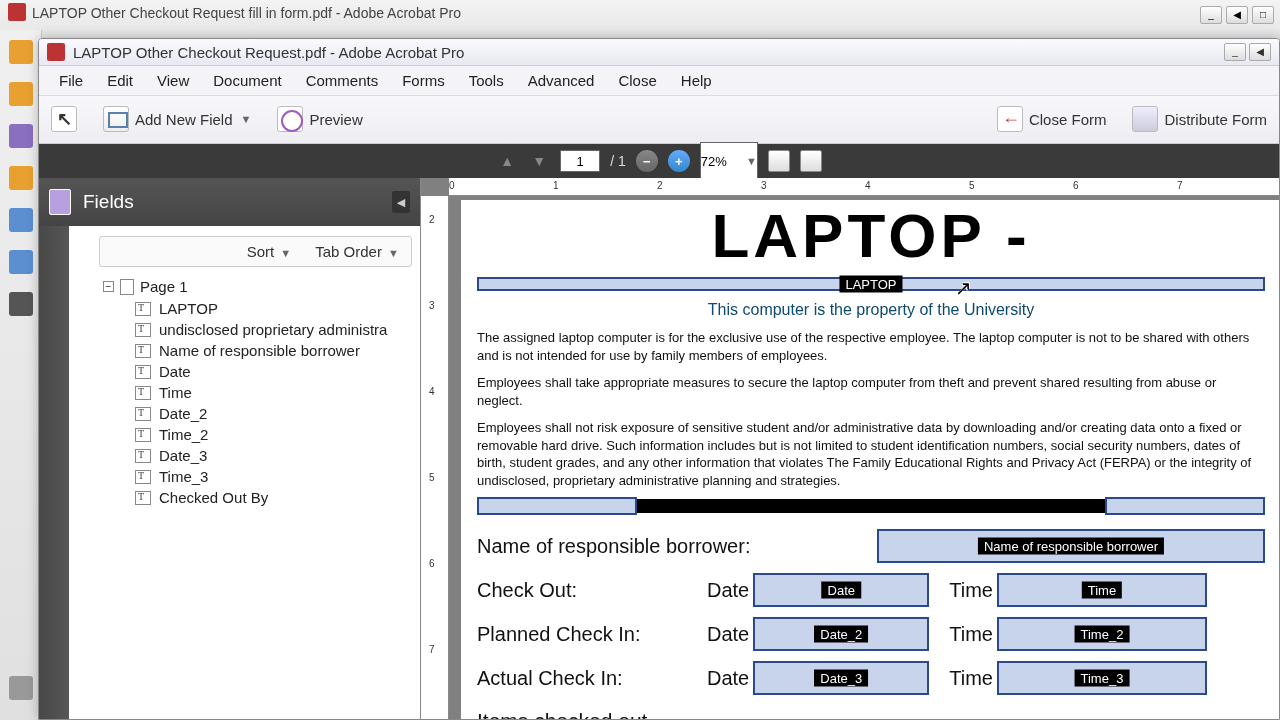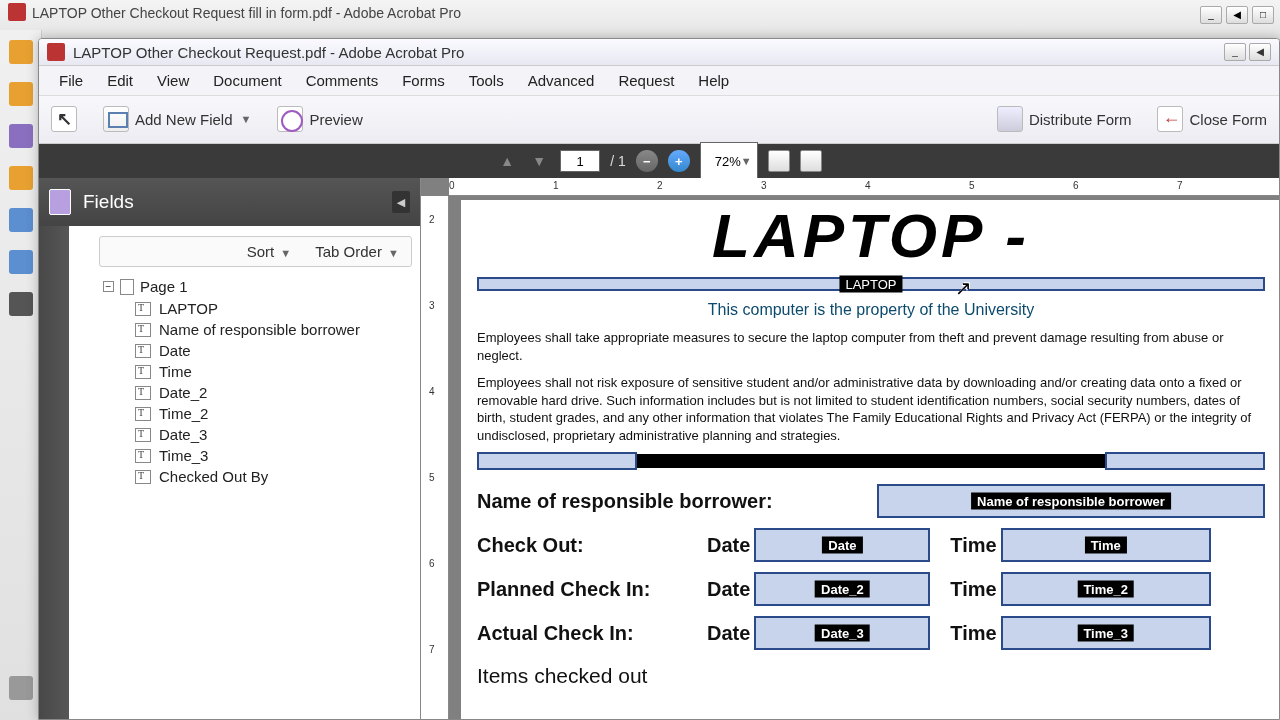--- a/index.html
+++ b/index.html
@@ -42,21 +42,21 @@
 .dist-icon { background: linear-gradient(#eef,#ccd); }
 .close-icon::after { content: "←"; position: absolute; left: 4px; top: 0; font-size: 18px; color: #c04040; font-weight: bold; }
 .dropdown-arrow { color: #666; font-size: 11px; margin-left: 2px; }
 
 .nav-bar { background: #3a3a3a; height: 34px; display: flex; align-items: center; justify-content: center; gap: 10px; }
 .nav-arrow { width: 22px; height: 22px; display: flex; align-items: center; justify-content: center; color: #888; font-size: 14px; }
 .page-input { width: 40px; height: 22px; background: #fff; border: 1px solid #666; text-align: center; font-size: 13px; }
 .page-total { color: #ddd; font-size: 14px; }
 .zoom-btn { width: 22px; height: 22px; border-radius: 50%; background: linear-gradient(#6af,#38c); color: #fff; display: flex; align-items: center; justify-content: center; font-size: 13px; font-weight: bold; }
 .zoom-out { background: linear-gradient(#888,#666); }
-.zoom-level { background: #fff; border: 1px solid #666; height: 38px; width: 58px; font-size: 13px; display: flex; align-items: center; padding: 0 14px; }
+.zoom-level { background: #fff; border: 1px solid #666; height: 38px; width: 58px; font-size: 13px; display: flex; align-items: center; padding: 0 0; }
 .nav-extra { width: 22px; height: 22px; background: linear-gradient(#fff,#ddd); border: 1px solid #888; border-radius: 2px; }
 
 .main-area { flex: 1; display: flex; overflow: hidden; }
 
 
 .fields-panel { width: 382px; background: linear-gradient(90deg,#484848,#565656 30px,#fff 30px); border-right: 1px solid #888; display: flex; flex-direction: column; }
 .fields-header { height: 48px; background: linear-gradient(#555,#444); display: flex; align-items: center; padding: 0 10px; gap: 12px; color: #fff; }
 .fields-icon { width: 22px; height: 26px; background: #b8a0e0; border-radius: 2px; border: 1px solid #fff; }
 .fields-title { font-size: 19px; font-weight: 500; }
 .collapse-btn { margin-left: auto; width: 18px; height: 22px; background: #333; color: #ccc; font-size: 11px; display: flex; align-items: center; justify-content: center; border-radius: 2px; }
@@ -75,34 +75,34 @@
 
 .doc-canvas { flex: 1; background: #808080; position: relative; overflow: hidden; }
 .ruler-h { position: absolute; top: 0; left: 28px; right: 0; height: 18px; background: #fff; border-bottom: 1px solid #888; font-size: 10px; color: #333; }
 .ruler-h .tick { position: absolute; top: 2px; }
 .ruler-v { position: absolute; top: 18px; left: 0; width: 28px; bottom: 0; background: #fff; border-right: 1px solid #888; font-size: 10px; color: #333; }
 .ruler-v .tick { position: absolute; left: 8px; }
 
 .page-wrap { position: absolute; left: 40px; top: 22px; right: 0; bottom: 0; overflow: hidden; }
 .page { background: #fff; width: 820px; margin: 0 auto; padding: 0 16px 20px 16px; min-height: 800px; }
 
-.big-title { font-family: Arial, sans-serif; font-size: 62px; font-weight: 900; font-style: italic; letter-spacing: 4px; text-align: center; margin-bottom: 6px; }
+.big-title { font-family: Arial, sans-serif; font-size: 62px; font-weight: 900; letter-spacing: 4px; text-align: center; margin-bottom: 6px; }
 
 .form-field-box { border: 2px solid #2a4a8a; background: #c8d4ec; position: relative; }
 .form-field-label { position: absolute; left: 50%; top: 50%; transform: translate(-50%,-50%); background: #000; color: #fff; font-size: 13px; padding: 1px 6px; white-space: nowrap; }
 
 .field-laptop { height: 14px; margin: 0 0 10px 0; }
 
 .prop-line { text-align: center; font-size: 16px; color: #0c4a6e; margin-bottom: 10px; }
 .para { font-size: 13px; color: #111; line-height: 1.35; margin-bottom: 10px; text-align: left; }
 
 .black-bar { height: 14px; background: #000; position: relative; margin-bottom: 16px; }
 .black-bar .ff { position: absolute; top: -2px; height: 18px; }
 
-.form-row { display: flex; align-items: center; margin-bottom: 10px; font-size: 20px; color: #111; font-weight: bold; }
+.form-row { display: flex; align-items: center; margin-bottom: 10px; font-size: 20px; color: #111; }
 .form-row .lbl { font-size: 20px; }
 .form-row .sub { font-size: 20px; margin-left: 20px; margin-right: 4px; }
 .ff-med { width: 176px; height: 34px; }
 .ff-wide { width: 388px; height: 34px; }
 
 .items-title { font-size: 21px; color: #111; margin-top: 14px; margin-bottom: 6px; }
 
 .cursor { position: absolute; width: 16px; height: 20px; pointer-events: none; }
 .cursor::before { content: "↖"; font-size: 20px; color: #000; text-shadow: 1px 1px 0 #fff, -1px -1px 0 #fff; position: absolute; transform: scaleX(-1); }
 </style>
@@ -145,45 +145,45 @@
 
   <div class="menubar">
     <div class="menu-item">File</div>
     <div class="menu-item">Edit</div>
     <div class="menu-item">View</div>
     <div class="menu-item">Document</div>
     <div class="menu-item">Comments</div>
     <div class="menu-item">Forms</div>
     <div class="menu-item">Tools</div>
     <div class="menu-item">Advanced</div>
-    <div class="menu-item">Request</div>
+    <div class="menu-item">Close</div>
     <div class="menu-item">Help</div>
   </div>
 
   <div class="toolbar">
     <div class="tool-btn">
       <div class="tool-icon pointer-icon"></div>
     </div>
     <div class="tool-btn">
       <div class="tool-icon newfield-icon"></div>
       <span>Add New Field</span>
       <span class="dropdown-arrow">▼</span>
     </div>
     <div class="tool-btn">
       <div class="tool-icon preview-icon"></div>
       <span>Preview</span>
     </div>
     <div class="spacer"></div>
     <div class="tool-btn">
+      <div class="tool-icon close-icon"></div>
+      <span>Close Form</span>
+    </div>
+    <div class="tool-btn">
       <div class="tool-icon dist-icon"></div>
       <span>Distribute Form</span>
-    </div>
-    <div class="tool-btn">
-      <div class="tool-icon close-icon"></div>
-      <span>Close Form</span>
     </div>
   </div>
 
   <div class="nav-bar">
     <div class="nav-arrow">▲</div>
     <div class="nav-arrow">▼</div>
     <input class="page-input" value="1" style="">
     <span class="page-total">/ 1</span>
     <div class="zoom-btn zoom-out">−</div>
     <div class="zoom-btn">+</div>
@@ -210,20 +210,24 @@
       <div class="tree">
         <div class="tree-page">
           <div class="tree-toggle">−</div>
           <div class="tree-page-icon"></div>
           <span>Page 1</span>
         </div>
         <div class="tree-items" id="tree-items">
             <div class="tree-item">
               <div class="field-icon"></div>
               <span>LAPTOP</span>
+            </div>
+            <div class="tree-item">
+              <div class="field-icon"></div>
+              <span>undisclosed proprietary administra</span>
             </div>
             <div class="tree-item">
               <div class="field-icon"></div>
               <span>Name of responsible borrower</span>
             </div>
             <div class="tree-item">
               <div class="field-icon"></div>
               <span>Date</span>
             </div>
             <div class="tree-item">
@@ -276,21 +280,22 @@
 
       <div class="page-wrap">
         <div class="page">
           <div class="big-title">LAPTOP -</div>
 
           <div class="form-field-box field-laptop">
             <div class="form-field-label">LAPTOP</div>
           </div>
 
           <div class="prop-line">This computer is the property of the University</div>
-          <div class="para">Employees shall take appropriate measures to secure the laptop computer from theft and prevent damage resulting from abuse or neglect.</div>
+          <div class="para">The assigned laptop computer is for the exclusive use of the respective employee.  The laptop computer is not to be shared with others and is not intended for use by family members of employees.</div>
+          <div class="para">Employees shall take appropriate measures to secure the laptop computer from theft and prevent shared resulting from abuse or neglect.</div>
           <div class="para">Employees shall not risk exposure of sensitive student and/or administrative data by downloading and/or creating data onto a fixed or removable hard drive.  Such information includes but is not limited to student identification numbers, social security numbers, dates of birth, student grades, and any other information that violates The Family Educational Rights and Privacy Act (FERPA) or the integrity of undisclosed, proprietary administrative planning and strategies.</div>
 
           <div class="black-bar">
             <div class="form-field-box ff" style="left:0;width:160px"></div>
             <div class="form-field-box ff" style="right:0;width:160px"></div>
           </div>
 
           <div class="form-row">
             <span class="lbl">Name of responsible borrower:</span>
             <div style="flex:1"></div>

